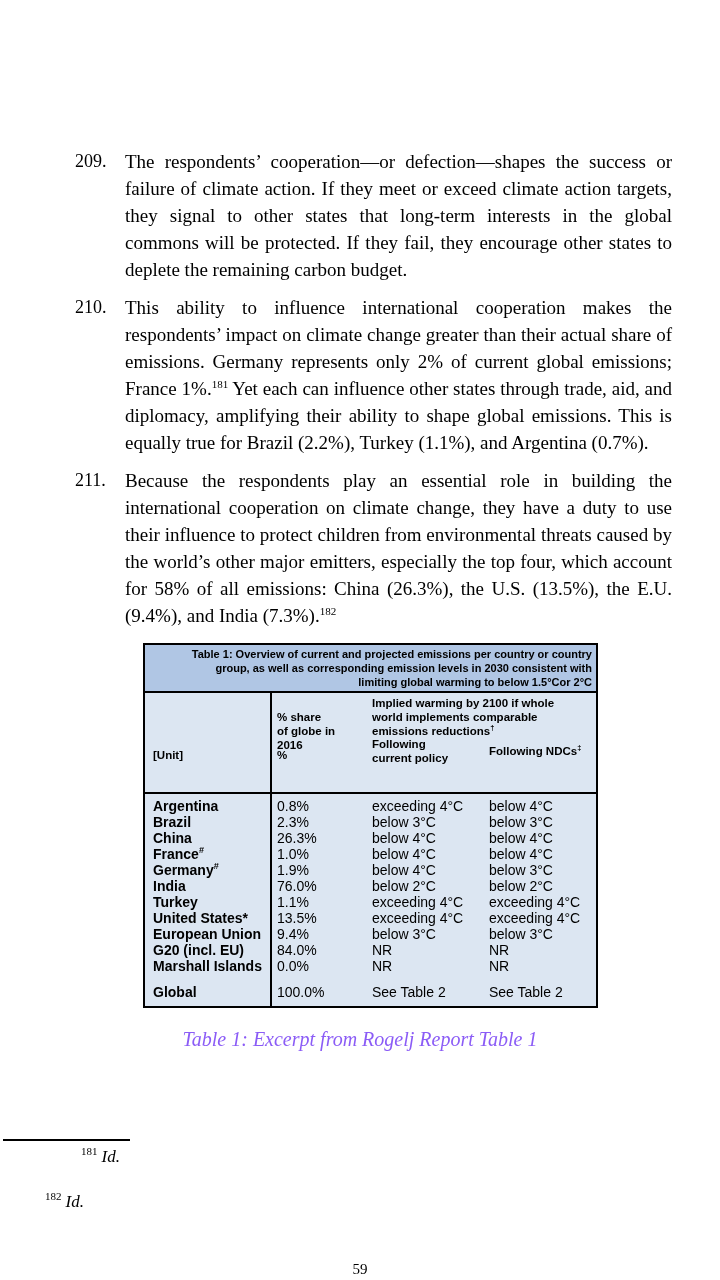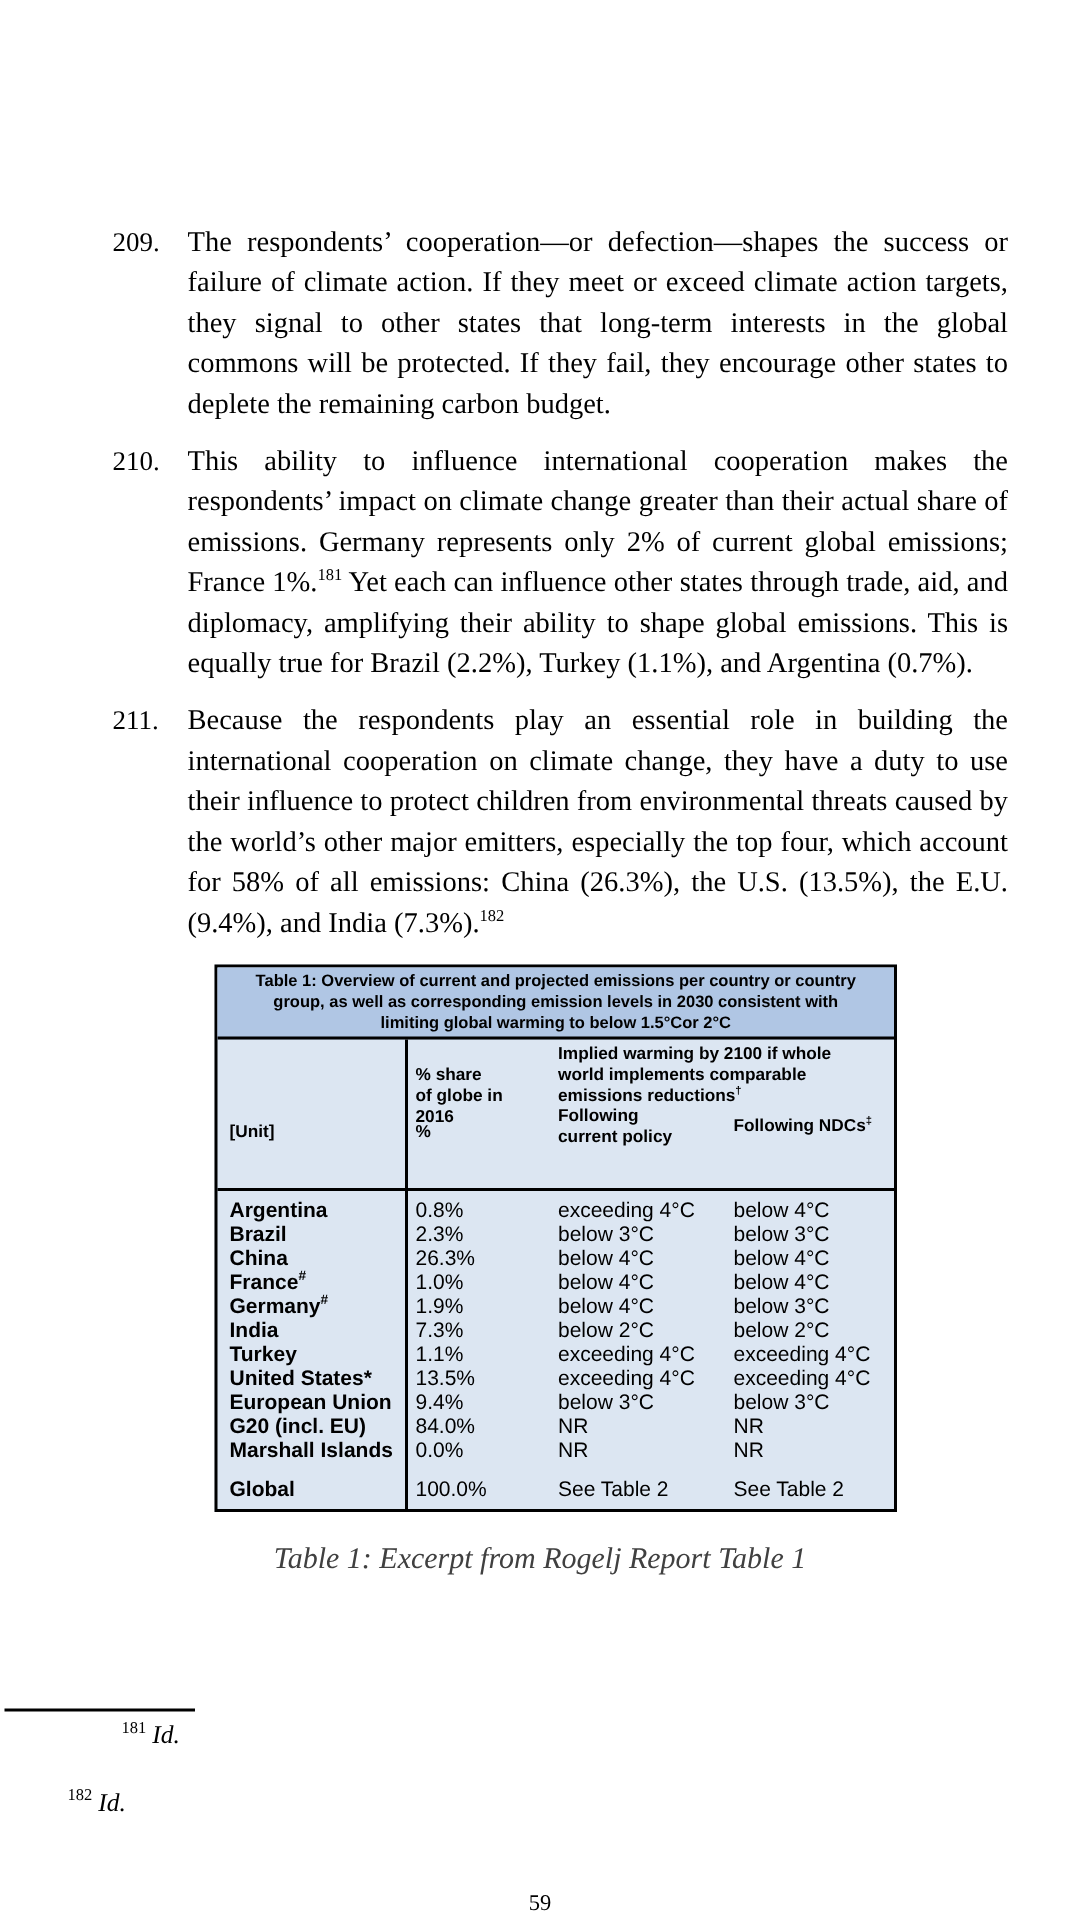--- a/index.html
+++ b/index.html
@@ -33,21 +33,21 @@
     box-sizing: border-box;
     background: #dce6f2;
     font-family: "Liberation Sans", "DejaVu Sans", sans-serif;
   }
   .table-title {
     background: #b0c6e4;
     border-bottom: 2px solid #000;
     font-weight: bold;
     font-size: 11px;
     line-height: 14px;
-    text-align: center;
+    text-align: right;
     padding: 2px 4px;
     white-space: pre-line;
   }
   .table-main { position: relative; }
   .v-div { position: absolute; left: 125px; top: 0; bottom: 0; width: 2px; background: #000; }
   .table-header {
     position: relative;
     height: 99px;
     border-bottom: 2px solid #000;
     font-size: 11.5px;
@@ -70,21 +70,21 @@
   .c-name  { padding-left: 8px; font-weight: bold; }
   .c-share { padding-left: 5px; }
 
   
   .caption {
     position: absolute;
     top: 1028px; left: 0; right: 0;
     text-align: center;
     font-style: italic;
     font-size: 20px;
-    color: #404040;
+    color: #8b5cf6;
   }
 
   
   .fn-sep { position: absolute; left: 3px; top: 1139px; width: 127px; height: 2px; background: #000; }
   .footnote { position: absolute; left: 45px; font-size: 17px; }
   .footnote sup { font-size: 11px; line-height: 0; vertical-align: super; margin-right: 4px; }
   .footnote .fn-text { font-style: italic; }
   .fn-1 { top: 1147px; margin-left: 36px; }
   .fn-2 { top: 1192px; }
 
@@ -164,21 +164,21 @@
 
   <div class="t-row">
     <div class="cell c-name">Germany<sup>#</sup></div>
     <div class="cell c-share">1.9%</div>
     <div class="cell c-policy">below 4°C</div>
     <div class="cell c-ndc">below 3°C</div>
   </div>
 
   <div class="t-row">
     <div class="cell c-name">India</div>
-    <div class="cell c-share">7.3%</div>
+    <div class="cell c-share">76.0%</div>
     <div class="cell c-policy">below 2°C</div>
     <div class="cell c-ndc">below 2°C</div>
   </div>
 
   <div class="t-row">
     <div class="cell c-name">Turkey</div>
     <div class="cell c-share">1.1%</div>
     <div class="cell c-policy">exceeding 4°C</div>
     <div class="cell c-ndc">exceeding 4°C</div>
   </div>

